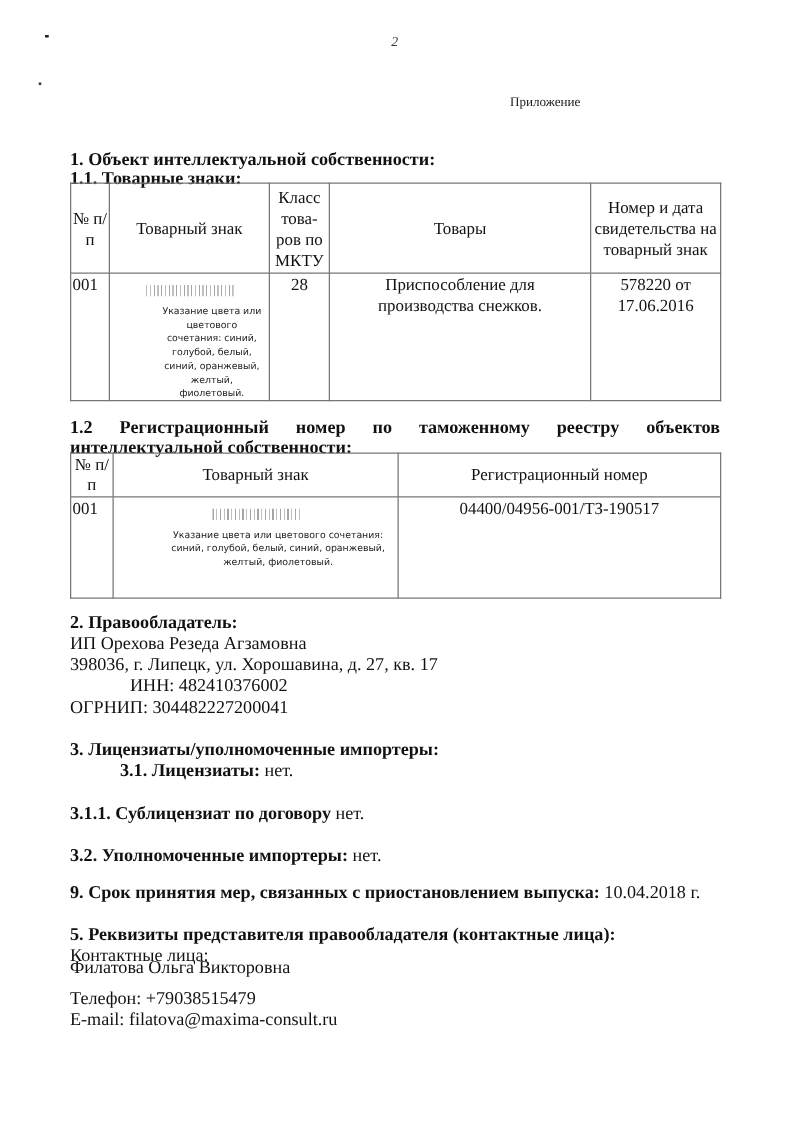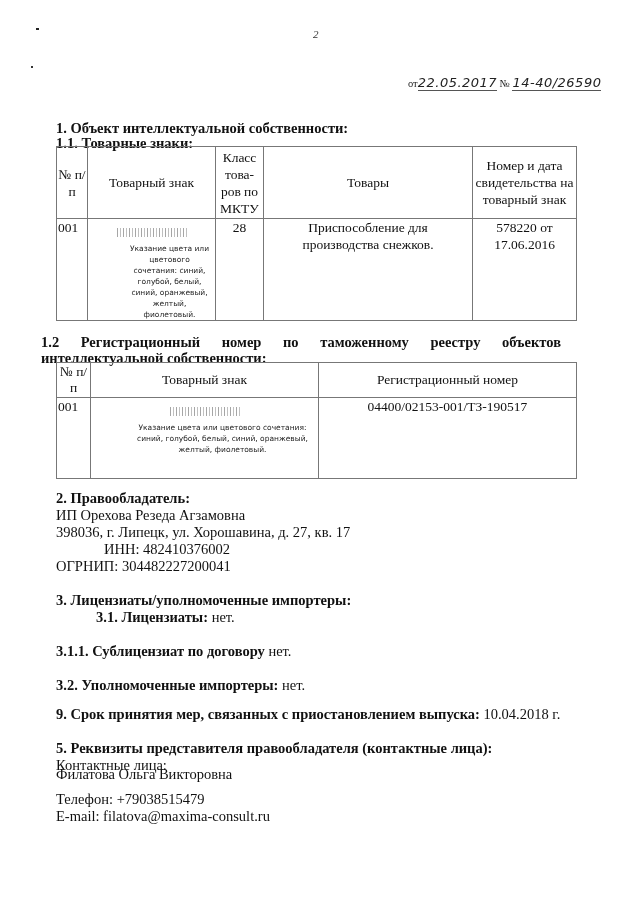--- a/index.html
+++ b/index.html
@@ -38,25 +38,21 @@
   .num { padding-left:1px !important; }
 </style>
 </head>
 <body>
 
 <div class="abs page-num">2</div>
 <div class="abs speck1"></div>
 <div class="abs speck2"></div>
 
 <div class="abs appendix">
-  <div>
-    <span>от</span><span class="hand">22.05.2017</span>
-    <span>№</span>
-    <span class="hand">14-40/26590</span>
-  </div>
+  <div>Приложение</div>
 </div>
 
 <div class="abs sec" style="left:56px; top:120px;">1. Объект интеллектуальной собственности:</div>
 <div class="abs sec" style="left:56px; top:135px;">1.1. Товарные знаки:</div>
 
 <table id="tbl1">
   <colgroup>
     <col style="width:31px">
       <col style="width:128px">
       <col style="width:48px">
@@ -77,41 +73,41 @@
       <span class="tm-logo"></span>
       <div class="tm-note">Указание цвета или цветового сочетания: синий, голубой, белый, синий, оранжевый, желтый, фиолетовый.</div>
     </td>
     <td class="center">28</td>
     <td class="center" style="padding:0 20px;">Приспособление для производства снежков.</td>
     <td class="center" style="padding:0 12px;">578220 от 17.06.2016</td>
   </tr>
 </tbody>
   </table>
 
-<div class="abs sec" style="left:41px; top:334px; width:520px; text-align:justify; text-align-last:left; line-height:16px;">1.2 Регистрационный номер по таможенному реестру объектов интеллектуальной собственности:</div>
+<div class="abs sec" style="left:56px; top:334px; width:520px; text-align:justify; text-align-last:left; line-height:16px;">1.2 Регистрационный номер по таможенному реестру объектов интеллектуальной собственности:</div>
 
 <table id="tbl2">
   <colgroup>
     <col style="width:34px">
       <col style="width:228px">
       <col style="width:258px">
   </colgroup>
   <tbody>
       <tr>
     <th>№ п/п</th>
     <th>Товарный знак</th>
     <th>Регистрационный номер</th>
   </tr>
   <tr>
     <td class="num">001</td>
     <td>
       <span class="tm-logo"></span>
       <div class="tm-note">Указание цвета или цветового сочетания: синий, голубой, белый, синий, оранжевый, желтый, фиолетовый.</div>
     </td>
-    <td class="center">04400/02153-001/ТЗ-190517</td>
+    <td class="center">04400/04956-001/ТЗ-190517</td>
   </tr>
 </tbody>
   </table>
 
 <div class="abs sec" style="left:56px; top:490px;">2. Правообладатель:</div>
 <div class="abs txt" style="left:56px; top:507px;">ИП Орехова Резеда Агзамовна</div>
 <div class="abs txt" style="left:56px; top:524px;">398036, г. Липецк, ул. Хорошавина, д. 27, кв. 17</div>
 <div class="abs txt" style="left:56px; top:541px;margin-left:48px;">ИНН: 482410376002</div>
 <div class="abs txt" style="left:56px; top:558px;">ОГРНИП: 304482227200041</div>
 

